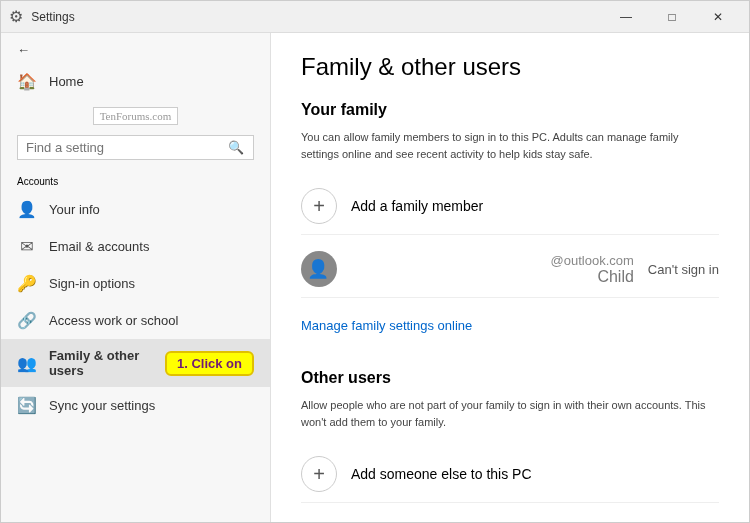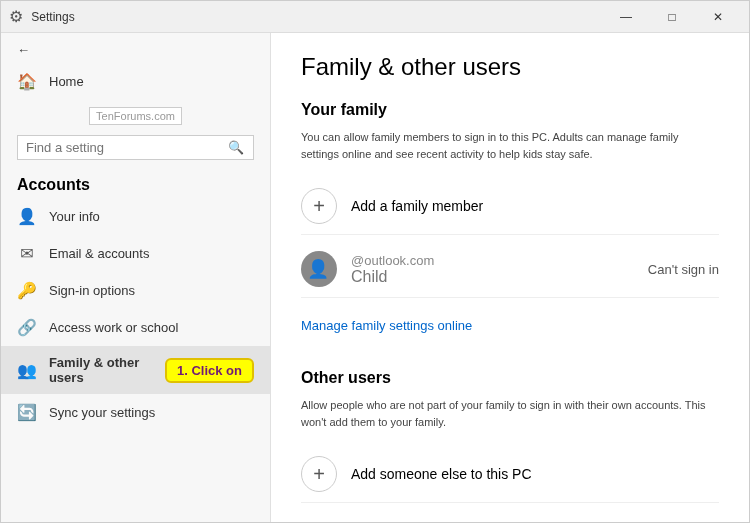--- a/index.html
+++ b/index.html
@@ -94,20 +94,21 @@
       padding: 8px 16px;
       gap: 12px;
       cursor: pointer;
       font-size: 13px;
       color: #333;
     }
 
     .watermark-area {
       padding: 8px 16px 4px;
       text-align: center;
+      font-family: Liberation Serif, serif;
     }
     .watermark {
       font-size: 11px;
       color: #999;
       border: 1px solid #ccc;
       padding: 2px 6px;
       background: #fff;
       display: inline-block;
     }
 
@@ -124,22 +125,22 @@
       outline: none;
       font-size: 13px;
       flex: 1;
       background: transparent;
       color: #666;
     }
     .search-icon-sm { color: #666; font-size: 13px; }
 
     .sidebar-section-label {
       padding: 10px 16px 4px;
-      font-size: 16px;
-      font-weight: 700;
+      font-size: 10px;
+      font-weight: 400;
       color: #000;
     }
 
     .sidebar-item {
       display: flex;
       align-items: center;
       padding: 9px 16px;
       gap: 12px;
       cursor: pointer;
       font-size: 13px;
@@ -214,21 +215,21 @@
       width: 36px;
       height: 36px;
       border-radius: 50%;
       background: #888;
       display: flex;
       align-items: center;
       justify-content: center;
       flex-shrink: 0;
     }
     .avatar-icon { color: #fff; font-size: 18px; }
-    .member-info { flex: 1; }
+    .member-info { flex: 1; text-align: right; }
     .member-email { font-size: 13px; color: #888; }
     .member-role { font-size: 16px; color: #777; }
     .cant-sign-in { font-size: 13px; color: #555; }
 
     .manage-link {
       color: #0066cc;
       font-size: 13px;
       cursor: pointer;
       text-decoration: none;
       display: inline-block;

